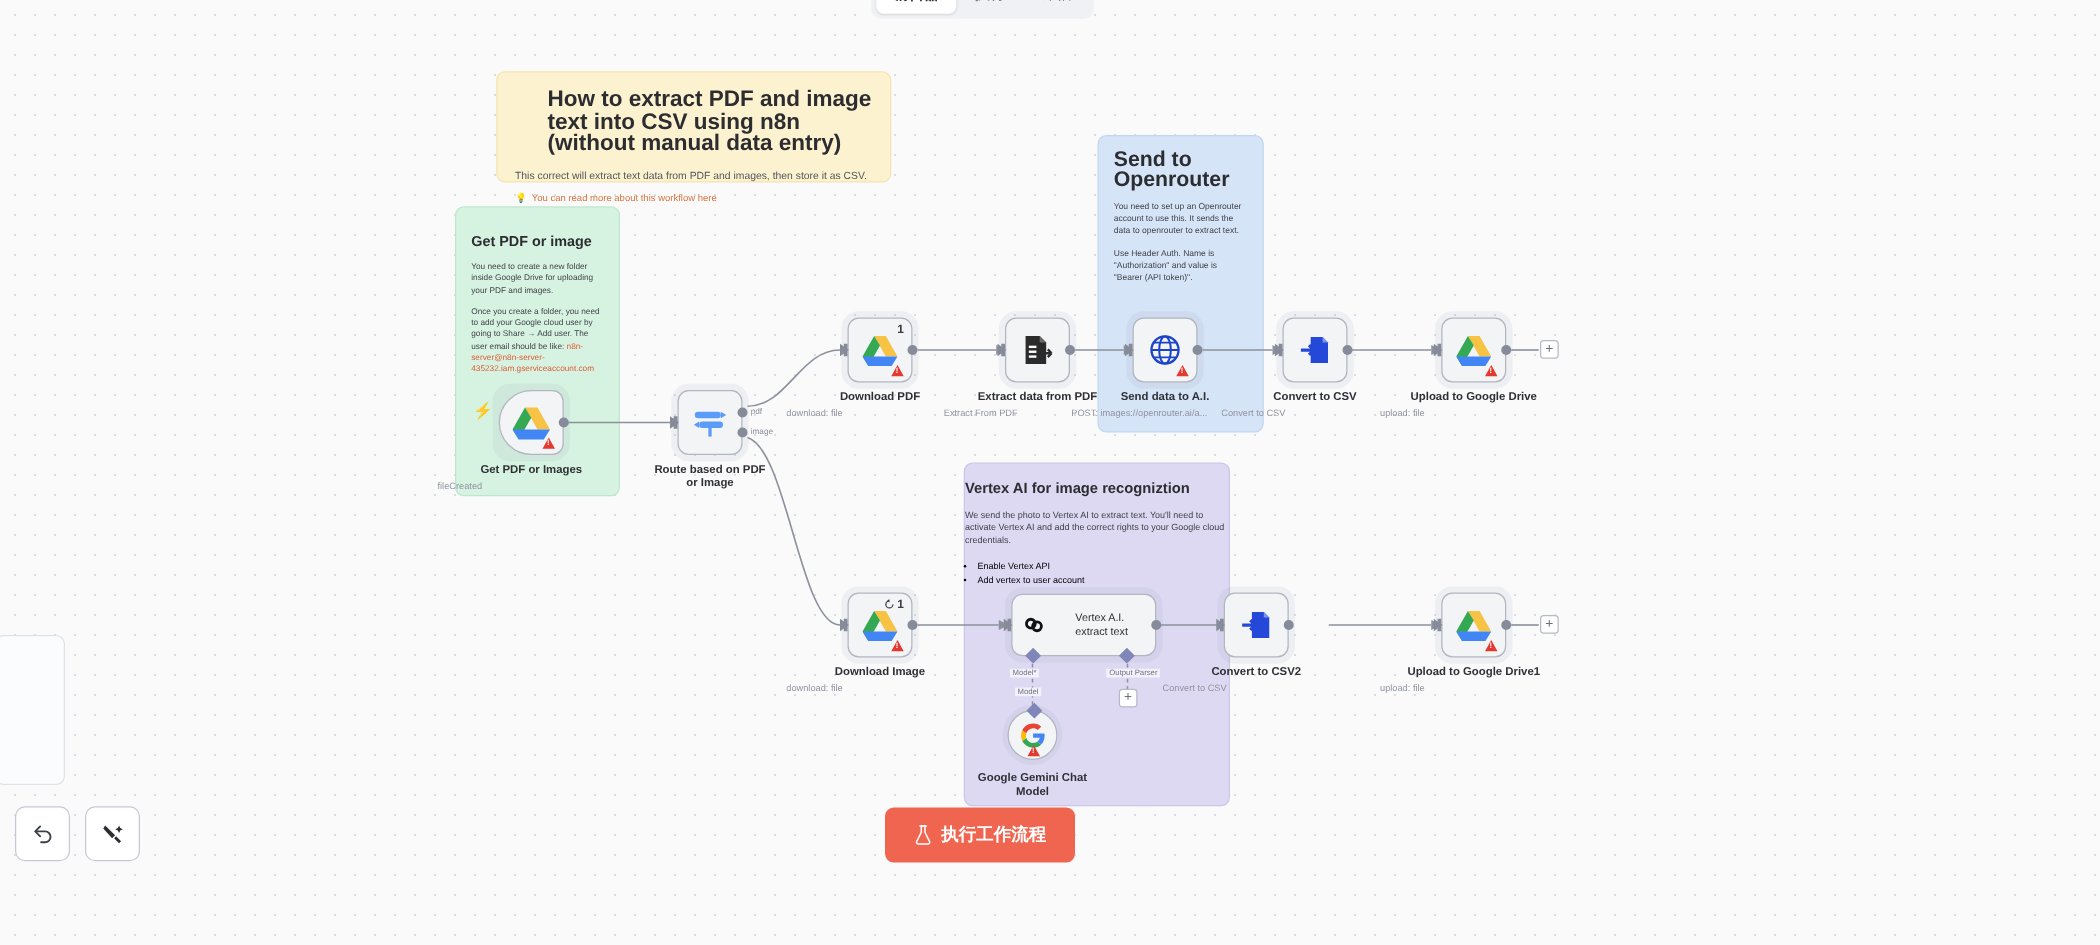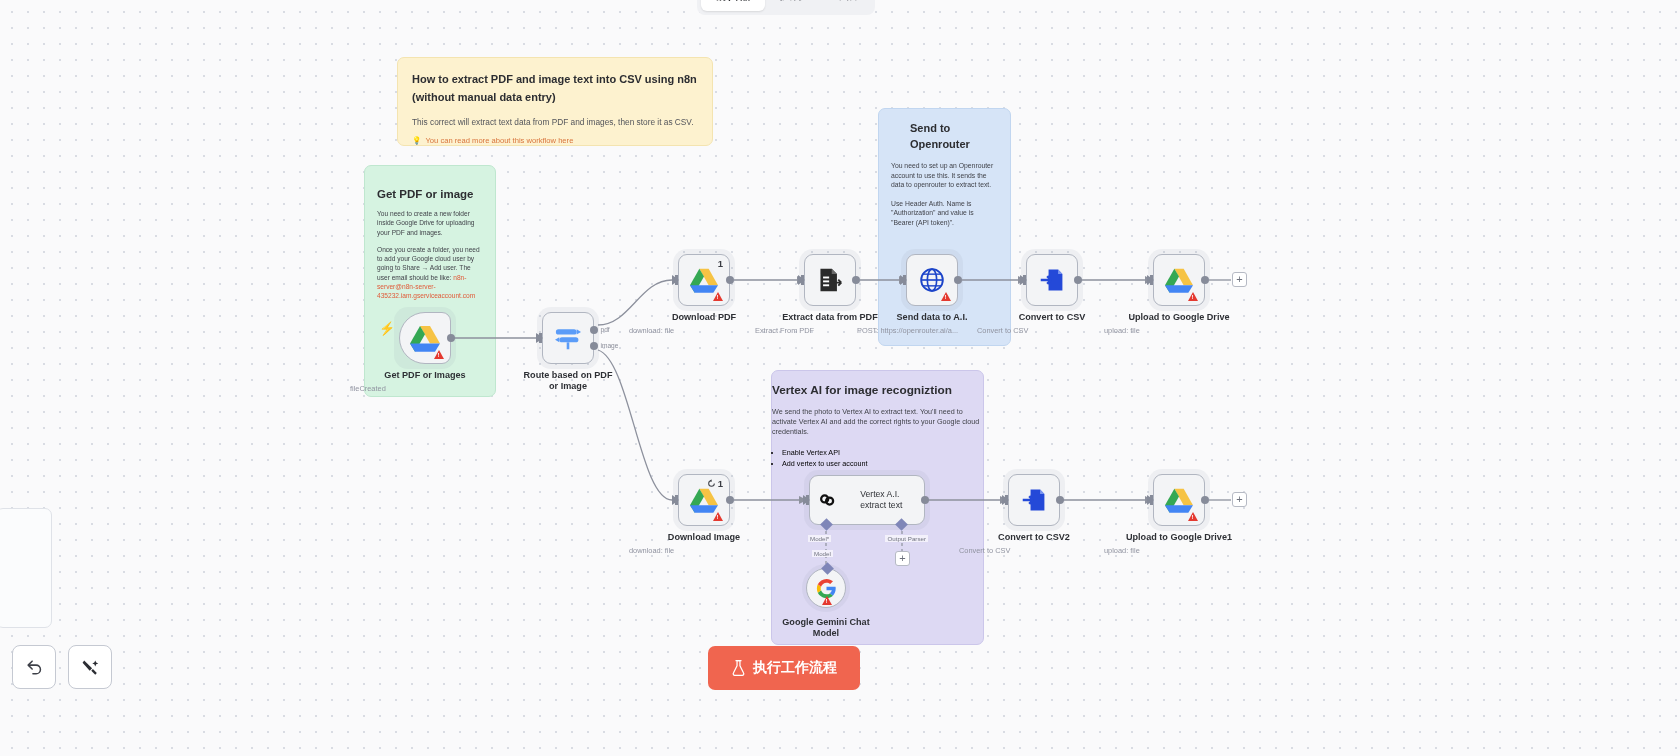--- a/index.html
+++ b/index.html
@@ -42,40 +42,40 @@
     border-radius: 7px;
     padding: 13px 14px;
   }
   .note-title { font-weight: 700; color: #2c2d31; }
   .note-body { color: #46484e; }
 
   #note-yellow {
     left: 397px; top: 57px; width: 316px; height: 89px;
     background: #fdf2cf; border: 1px solid #f4e4b0;
   }
-  #note-yellow .note-title { font-size: 11px; line-height: 17.5px; }
+  #note-yellow .note-title { font-size: 18px; line-height: 17.5px; margin-left: 26px; }
   #note-yellow .note-body { font-size: 8.3px; line-height: 11px; margin-top: 11px; color: #53555b; }
   #note-yellow .note-link { font-size: 7.6px; color: #d8743c; margin-top: 8px; display: flex; gap: 4px; align-items: flex-start; }
 
   #note-green {
     left: 364px; top: 165px; width: 132px; height: 232px;
     background: #d6f3e1; border: 1px solid #bfe7cf;
     padding: 21px 12px;
   }
   #note-green .note-title { font-size: 11.5px; line-height: 14px; }
   #note-green .note-body { font-size: 6.6px; line-height: 9.3px; margin-top: 8px; color: #41434a; }
   #note-green .note-body p { margin-bottom: 8px; }
   .email { color: #e05a38; }
 
   #note-blue {
     left: 878px; top: 108px; width: 133px; height: 238px;
     background: #d6e4f7; border: 1px solid #c1d6f0;
     padding: 11px 12px;
   }
-  #note-blue .note-title { font-size: 11px; line-height: 16px; margin-left: 19px; }
+  #note-blue .note-title { font-size: 17px; line-height: 16px; }
   #note-blue .note-body { font-size: 6.8px; line-height: 9.6px; margin-top: 9px; color: #41434a; }
   #note-blue .note-body p { margin-bottom: 9px; }
 
   #note-purple {
     left: 771px; top: 370px; width: 213px; height: 275px;
     background: #ddd9f3; border: 1px solid #cbc6ea;
     padding: 12px 0;
   }
   #note-purple .note-title { font-size: 11.8px; line-height: 15px; }
   #note-purple .note-body { font-size: 7.2px; line-height: 10.2px; margin-top: 9px; color: #41434a; }
@@ -390,21 +390,21 @@
       <circle cx="12" cy="12" r="10" fill="none" stroke="#1c44c9" stroke-width="1.7"></circle>
       <ellipse cx="12" cy="12" rx="4.3" ry="10" fill="none" stroke="#1c44c9" stroke-width="1.5"></ellipse>
       <line x1="2" y1="12" x2="22" y2="12" stroke="#1c44c9" stroke-width="1.5"></line>
       <line x1="3.6" y1="6.6" x2="20.4" y2="6.6" stroke="#1c44c9" stroke-width="1.3"></line>
       <line x1="3.6" y1="17.4" x2="20.4" y2="17.4" stroke="#1c44c9" stroke-width="1.3"></line>
     </svg>
     <div class="warn-tri"></div>
     <div class="port-in"></div>
     <div class="port out"></div>
     <div class="node-label">Send data to A.I.</div>
-    <div class="node-sub">POST: https://openrouter.ai/a...</div>
+    <div class="node-sub">POST: images://openrouter.ai/a...</div>
   </div>
 
   <div class="node" style="left:1026px; top:254px;">
     <div class="halo"></div>
     <svg width="26" height="26" viewBox="0 0 30 30">
       <path d="M11 3 L22 3 L27 8 L27 27 L11 27 Z" fill="#2449d8"></path>
       <path d="M22 3 L27 8 L22 8 Z" fill="#7a95f0"></path>
       <path d="M2 15 L14 15 M14 15 L9.5 10.5 M14 15 L9.5 19.5" stroke="#2449d8" stroke-width="3" fill="none"></path>
     </svg>
     <div class="port-in"></div>
@@ -473,21 +473,21 @@
       <path fill="#4285F4" d="M45 24c0-1.6-.1-2.7-.4-4H24v8h12c-.2 2-1.6 5-4.6 7l7 5.4C42.6 36.6 45 30.9 45 24z"></path>
       <path fill="#34A853" d="M24 46c6 0 11-2 14.7-5.4l-7-5.4C29.8 36.5 27.2 37.4 24 37.4c-5.8 0-10.7-3.9-12.5-9.2l-7.3 5.6C7.9 41 15.4 46 24 46z"></path>
       <path fill="#FBBC05" d="M11.5 28.2c-.5-1.4-.8-2.8-.8-4.2s.3-2.9.7-4.2l-7.3-5.7C2.8 17 2 20.4 2 24s.8 7 2.2 9.9l7.3-5.7z"></path>
       <path fill="#EA4335" d="M24 10.6c3.3 0 6.2 1.1 8.5 3.3l6.3-6.3C35 4.1 30 2 24 2 15.4 2 7.9 7 4.2 14.1l7.3 5.7C13.3 14.5 18.2 10.6 24 10.6z"></path>
     </svg>
     <div class="warn-tri"></div>
     <div class="diamond" style="left:15.5px; top:-5px;"></div>
     <div class="node-label" style="top:48px; width:110px;">Google Gemini Chat Model</div>
   </div>
 
-  <div class="node" style="left:1008px; top:474px;">
+  <div class="node" style="left:979px; top:474px;">
     <div class="halo"></div>
     <svg width="26" height="26" viewBox="0 0 30 30">
       <path d="M11 3 L22 3 L27 8 L27 27 L11 27 Z" fill="#2449d8"></path>
       <path d="M22 3 L27 8 L22 8 Z" fill="#7a95f0"></path>
       <path d="M2 15 L14 15 M14 15 L9.5 10.5 M14 15 L9.5 19.5" stroke="#2449d8" stroke-width="3" fill="none"></path>
     </svg>
     <div class="port-in"></div>
     <div class="port out"></div>
     <div class="node-label">Convert to CSV2</div>
     <div class="node-sub">Convert to CSV</div>

